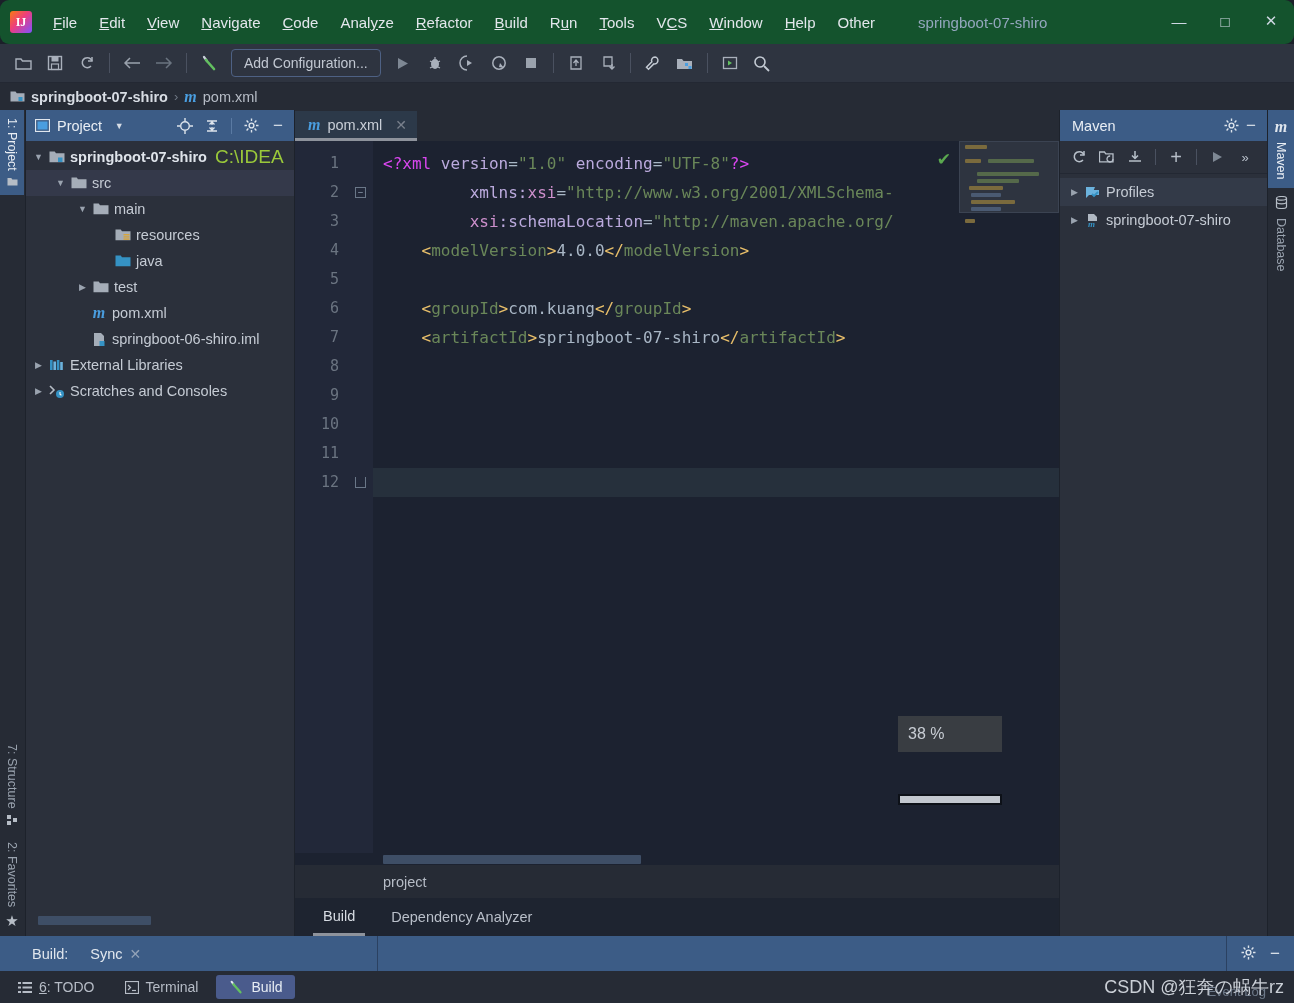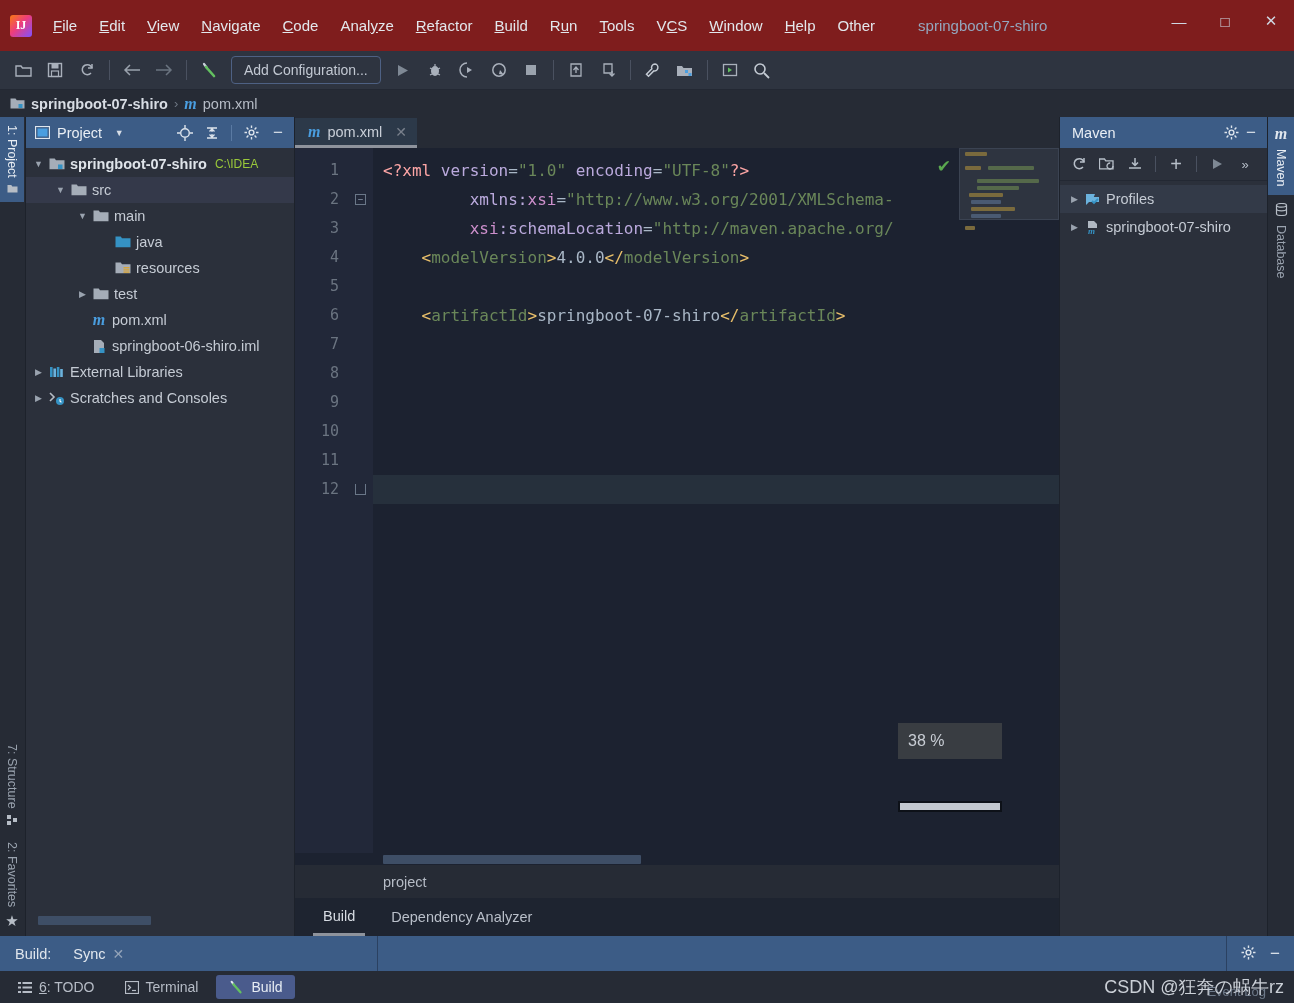--- a/index.html
+++ b/index.html
@@ -4,21 +4,21 @@
 <style>
   html,body{margin:0;padding:0;background:#1b2029;}
   body{
     width:1294px;height:1003px;overflow:hidden;position:relative;
     font-family:"Liberation Sans","DejaVu Sans",sans-serif;
     font-size:15px;color:#bbbbbb;-webkit-font-smoothing:antialiased;
   }
   .app{position:absolute;inset:0;display:flex;flex-direction:column;background:#1b2029;}
 
   
-  .titlebar{height:51px;background:#7f1d1d;display:flex;align-items:center;flex:0 0 auto;position:relative;}
+  .titlebar{height:44px;background:#14532d;display:flex;align-items:center;flex:0 0 auto;position:relative;border-radius:9px;}
   .ij-logo{width:22px;height:22px;margin-left:10px;margin-right:10px;border-radius:3px;
     background:linear-gradient(135deg,#f97a12 0%,#ed3d7d 45%,#7f52ff 100%);
     position:relative;display:flex;align-items:center;justify-content:center;flex:0 0 auto;}
   .ij-logo span{font-weight:bold;font-size:12px;color:#fff;font-family:"Liberation Serif",serif;}
   .menu{display:flex;align-items:flex-end;gap:0px;}
   .menu .mi{padding:4px 11px;font-size:15px;color:#e3e7ec;cursor:default;white-space:nowrap;}
   .menu .mi u{text-decoration:underline;}
   .win-title{margin-left:32px;color:#94a7be;font-size:15px;white-space:nowrap;}
   .win-ctrl{position:absolute;right:0;top:0;height:42px;display:flex;align-items:center;}
   .win-ctrl div{width:46px;height:42px;display:flex;align-items:center;justify-content:center;color:#cfd8e3;font-size:15px;}
@@ -61,21 +61,21 @@
   .pp-head .sp{flex:1 1 auto;}
   .pp-ic{width:20px;height:20px;display:flex;align-items:center;justify-content:center;color:#d6dde6;font-size:14px;}
   .pp-vsep{width:1px;height:16px;background:#5a7aa3;margin:0 2px;}
   .tree{flex:1 1 auto;overflow:hidden;padding-top:3px;position:relative;}
   .trow{height:26px;display:flex;align-items:center;font-size:14.5px;color:#c5cbd4;white-space:nowrap;padding-left:4px;}
   .trow.sel{background:#34394a;}
   .tarrow{width:17px;text-align:center;color:#9aa3af;font-size:9px;flex:0 0 auto;}
   .ticon{width:20px;display:flex;align-items:center;justify-content:center;flex:0 0 auto;}
   .tlabel{margin-left:3px;}
   .tlabel.b{font-weight:bold;color:#dfe4ea;}
-  .tpath{color:#9ac93a;margin-left:8px;font-size:12px;}
+  .tpath{color:#9ac93a;margin-left:8px;font-size:19px;}
   .pp-scroll{height:26px;flex:0 0 auto;position:relative;}
   .pp-scroll .thumb{position:absolute;left:12px;top:6px;width:113px;height:9px;background:#3e4e66;border-radius:1px;}
 
   
   .editorcol{flex:1 1 auto;display:flex;flex-direction:column;min-width:0;background:#1e2430;}
   .tabbar{height:31px;background:#262b35;display:flex;align-items:flex-end;flex:0 0 auto;}
   .etab{height:30px;display:flex;align-items:center;gap:7px;padding:0 10px 0 13px;background:#2c3949;
     border-bottom:3px solid #8e939c;color:#c9cfd8;font-size:14.5px;box-sizing:border-box;}
   .etab .x{color:#79808c;font-size:14px;margin-left:6px;}
   .editor-wrap{flex:1 1 auto;display:flex;min-height:0;position:relative;background:#1c2230;}
@@ -85,21 +85,21 @@
   .foldmark{position:absolute;right:7px;top:9px;width:11px;height:11px;border:1px solid #6a7788;
     box-sizing:border-box;color:#8c99ab;font-size:9px;line-height:9px;text-align:center;}
   .code{flex:1 1 auto;min-width:0;overflow:hidden;padding-top:8px;position:relative;background:#1c2230;}
   .cline{height:29px;line-height:29px;white-space:pre;font-family:"DejaVu Sans Mono","Liberation Mono",monospace;
     font-size:16px;padding-left:10px;}
   .hl{background:#2f3d35;}
   .k-tag{color:#e8bf6a;}
   .k-attr{color:#bbaadd;}
   .k-str{color:#6a8759;}
   .k-txt{color:#a9b7c6;}
-  .k-pi{color:#fca5a5;}
+  .k-pi{color:#d946ef;}
   .caretline{position:absolute;left:0;right:0;height:29px;background:#26303c;}
 
   .minimap{position:absolute;right:0;top:0;width:100px;height:72px;background:#2e3440;border:1px solid #3b4352;box-sizing:border-box;}
   .mm-l{height:4px;margin:3px 4px;border-radius:1px;}
   .okcheck{position:absolute;right:108px;top:8px;color:#5aa84f;font-size:17px;font-weight:bold;}
   .hscroll{height:12px;background:#1c2230;flex:0 0 auto;position:relative;}
   .hscroll .thumb{position:absolute;top:2px;left:88px;width:258px;height:9px;background:#3e4e66;border-radius:1px;}
 
   .progwrap{position:absolute;left:525px;top:575px;}
   .progbox{width:104px;height:36px;background:#393d42;display:flex;align-items:center;padding-left:10px;
@@ -122,21 +122,21 @@
   .mv-sep{width:1px;height:16px;background:#4a5160;margin:0 5px;}
   .mv-tree{flex:1 1 auto;padding-top:4px;}
   .mrow{height:28px;display:flex;align-items:center;font-size:14.5px;color:#c5cbd4;padding-left:6px;}
   .mrow.sel{background:#333a48;}
 
   
   .rstrip{width:26px;background:#262b35;flex:0 0 auto;display:flex;flex-direction:column;border-left:1px solid #1d222b;}
 
   
   .buildbar{height:35px;background:#3c5c86;display:flex;align-items:center;flex:0 0 auto;}
-  .bb1{width:377px;display:flex;align-items:center;padding-left:15px;box-sizing:border-box;gap:22px;
+  .bb1{width:377px;display:flex;align-items:center;padding-left:32px;box-sizing:border-box;gap:22px;
     border-right:1px solid #2b4representa;}
   .bb-label{color:#dfe5ec;font-size:14.5px;}
   .bb-sync{color:#e2e8ef;font-size:14.5px;}
   .bb-x{color:#93a3b8;font-size:14px;margin-left:7px;}
   .bb2{flex:1 1 auto;display:flex;}
   .bb-seg{height:35px;border-left:1px solid #2b4161;}
   .bb-right{display:flex;align-items:center;gap:14px;padding:0 14px;border-left:1px solid #2b4161;}
   .bb-ic{color:#dde4ec;font-size:15px;}
 
   
@@ -389,36 +389,36 @@
             <svg width="16" height="14" viewBox="0 0 16 14">
                 <path d="M0.5 1.5h5.2l1.3 1.8H15.5v9H0.5z" fill="#a5adb8"></path>
               </svg>
           </span>
           <span class="tlabel">main</span>
         </div>
 
         <div class="trow" style="padding-left:87px;">
           <span class="ticon">
             <svg width="16" height="14" viewBox="0 0 16 14">
-                <path d="M0.5 1.5h5.2l1.3 1.8H15.5v9H0.5z" fill="#3592c4"></path>
-              </svg>
-          </span>
-          <span class="tlabel">java</span>
-        </div>
-
-        <div class="trow" style="padding-left:87px;">
-          <span class="ticon">
-            <svg width="16" height="14" viewBox="0 0 16 14">
                 <path d="M0.5 1.5h5.2l1.3 1.8H15.5v9H0.5z" fill="#a5adb8"></path>
                 <rect x="8.5" y="6" width="6" height="1.4" fill="#d8a53a"></rect>
                 <rect x="8.5" y="8.2" width="6" height="1.4" fill="#d8a53a"></rect>
                 <rect x="8.5" y="10.4" width="6" height="1.4" fill="#d8a53a"></rect>
               </svg>
           </span>
           <span class="tlabel">resources</span>
+        </div>
+
+        <div class="trow" style="padding-left:87px;">
+          <span class="ticon">
+            <svg width="16" height="14" viewBox="0 0 16 14">
+                <path d="M0.5 1.5h5.2l1.3 1.8H15.5v9H0.5z" fill="#3592c4"></path>
+              </svg>
+          </span>
+          <span class="tlabel">java</span>
         </div>
 
         <div class="trow" style="padding-left:48px;">
           <span class="tarrow" style="font-size:9px;">▶</span>
           <span class="ticon">
             <svg width="16" height="14" viewBox="0 0 16 14">
                 <path d="M0.5 1.5h5.2l1.3 1.8H15.5v9H0.5z" fill="#a5adb8"></path>
               </svg>
           </span>
           <span class="tlabel">test</span>
@@ -497,20 +497,21 @@
           <div class="gline">11</div>
           <div class="gline"><span>12</span><span class="foldmark" style="border-top:none;"></span></div>
         </div>
 
         <div class="code">
           <div class="cline"><span class="k-pi">&lt;?xml </span><span class="k-attr">version</span><span class="k-txt">=</span><span class="k-str">"1.0"</span><span class="k-txt"> </span><span class="k-attr">encoding</span><span class="k-txt">=</span><span class="k-str">"UTF-8"</span><span class="k-pi">?&gt;</span></div>
           <div class="cline"><span class="k-txt">         </span><span class="k-attr">xmlns:</span><span class="k-attr" style="color:#cc8fcb;">xsi</span><span class="k-txt">=</span><span class="k-str">"http://www.w3.org/2001/XMLSchema-</span></div>
           <div class="cline"><span class="k-txt">         </span><span class="k-attr" style="color:#cc8fcb;">xsi</span><span class="k-attr">:schemaLocation</span><span class="k-txt">=</span><span class="k-str">"http://maven.apache.org/</span></div>
           <div class="cline"><span class="k-txt">    </span><span class="k-tag">&lt;</span><span class="k-str">modelVersion</span><span class="k-tag">&gt;</span><span class="k-txt">4.0.0</span><span class="k-tag">&lt;/</span><span class="k-str">modelVersion</span><span class="k-tag">&gt;</span></div>
           <div class="cline">&nbsp;</div>
+          <div class="cline"><span class="k-txt">    </span><span class="k-tag">&lt;</span><span class="k-str">groupId</span><span class="k-tag">&gt;</span><span class="k-txt">com.kuang</span><span class="k-tag">&lt;/</span><span class="k-str">groupId</span><span class="k-tag">&gt;</span></div>
           <div class="cline"><span class="k-txt">    </span><span class="k-tag">&lt;</span><span class="k-str">artifactId</span><span class="k-tag">&gt;</span><span class="k-txt">springboot-07-shiro</span><span class="k-tag">&lt;/</span><span class="k-str">artifactId</span><span class="k-tag">&gt;</span></div>
           <div class="cline">&nbsp;</div>
           <div class="cline">&nbsp;</div>
           <div class="caretline" style="top:327px;"></div>
 
           <div class="progwrap">
             <div class="progbox">
               <span>38 %</span>
             </div>
             <div class="progbar">

